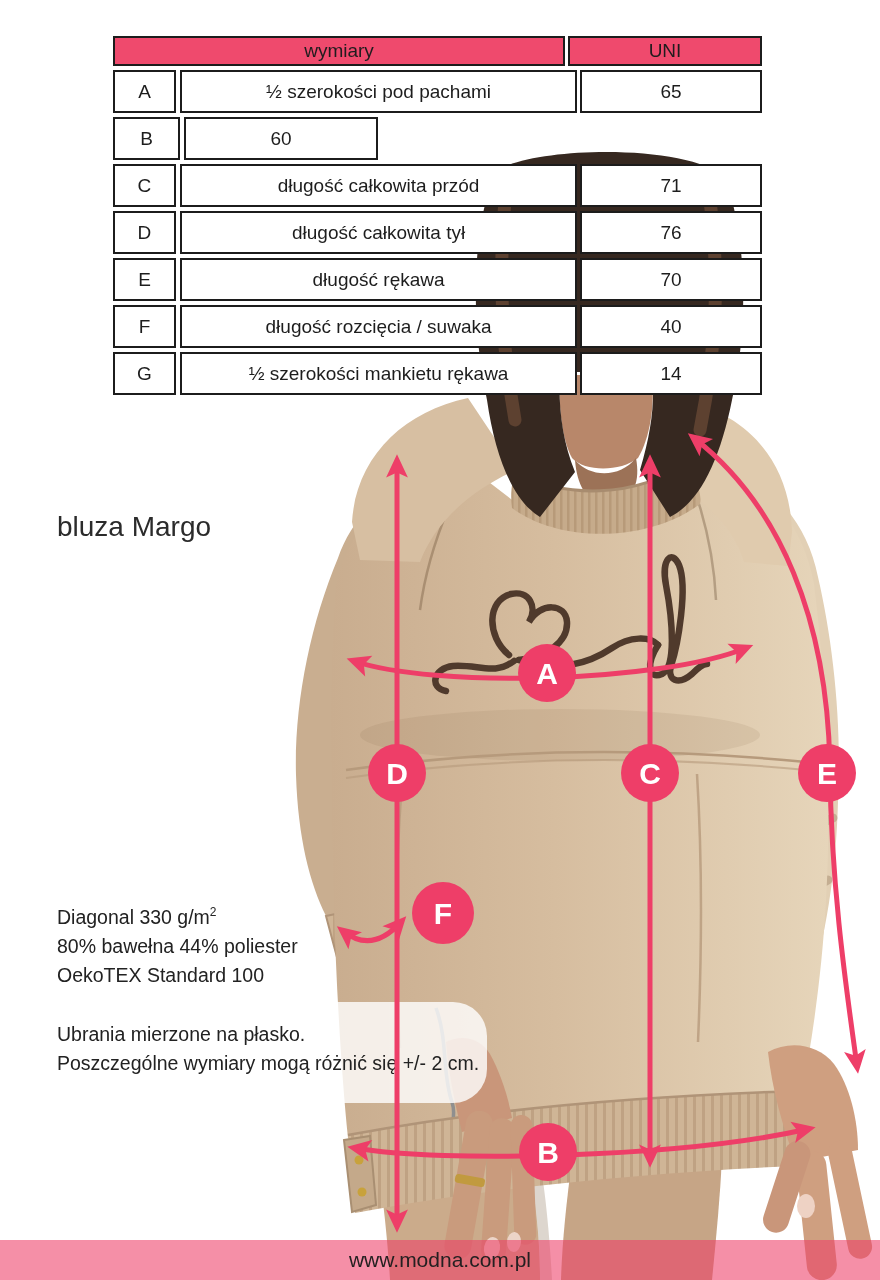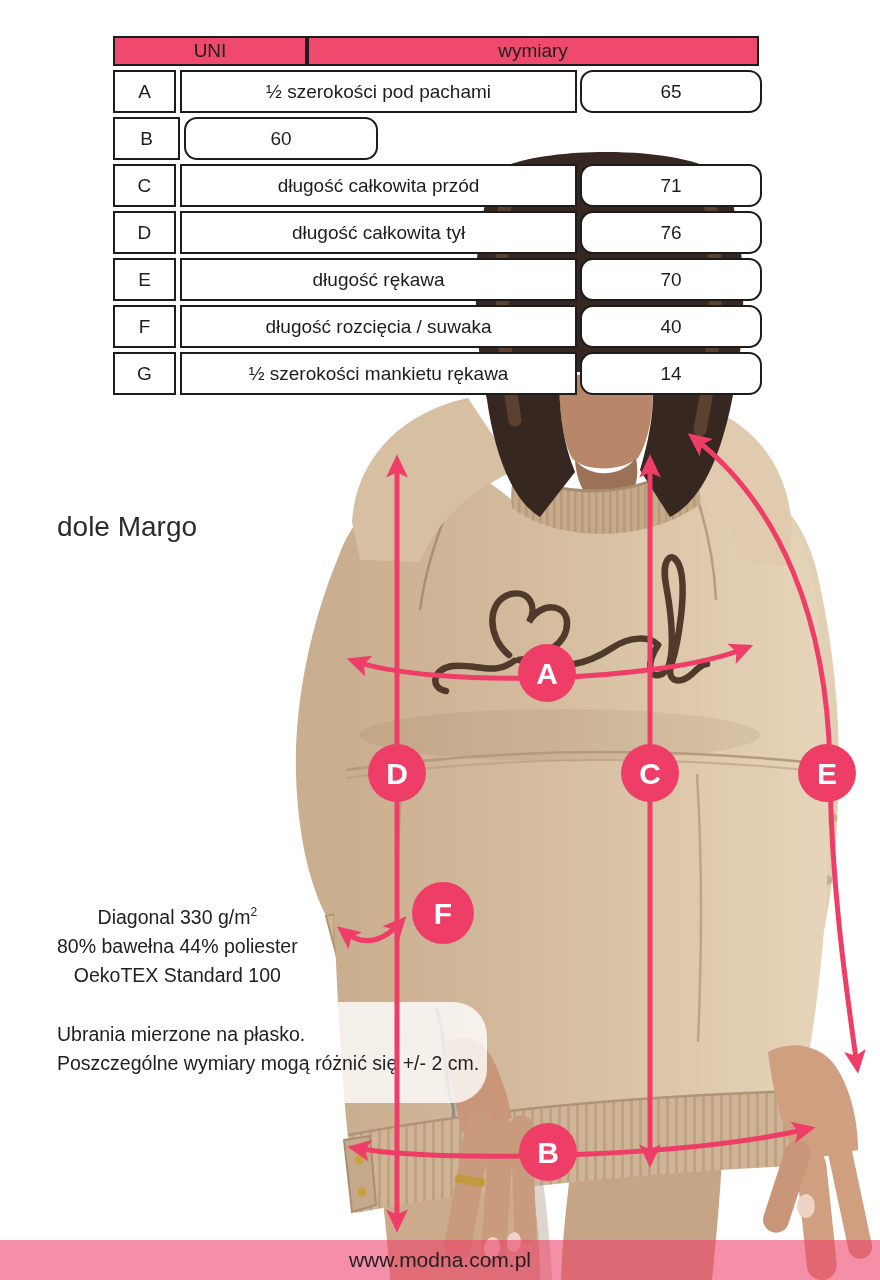--- a/index.html
+++ b/index.html
@@ -15,25 +15,25 @@
   .thead { display:flex; height:30px; margin-bottom:4px; }
   .th { background:#ef4a6d; border:2px solid #1c1c1c; display:flex; align-items:center; justify-content:center;
         font-size:19px; color:#201c1e; }
   .th-dim { width:452px; margin-right:3px; }
   .th-uni { width:194px; }
   .trow { display:flex; height:43px; margin-bottom:4px; }
   .cell { background:#ffffff; border:2px solid #1c1c1c; display:flex; align-items:center; justify-content:center;
           font-size:19px; color:#1d1d1d; }
   .c-letter { width:67px; margin-right:4px; }
   .c-desc   { width:424px; margin-right:3px; }
-  .c-val    { width:194px;border-radius:13px; }
+  .c-val    { width:194px; }
 
   
   .product-title { position:absolute; left:57px; top:511px; font-size:28px; color:#2b2b2b; z-index:3; }
-  .materials { position:absolute; left:57px; top:898px; font-size:19.5px; line-height:29px; color:#222; z-index:3;text-align:center; }
+  .materials { position:absolute; left:57px; top:898px; font-size:19.5px; line-height:29px; color:#222; z-index:3; }
   .materials sup { font-size:12px; }
   .disclaimer-box { position:absolute; left:0; top:1002px; width:487px; height:101px;
                     background:rgba(255,255,255,0.8); border-radius:0 34px 34px 0; z-index:2; }
   .disclaimer { position:absolute; left:57px; top:1020px; font-size:19.5px; line-height:29px; color:#222; z-index:3; }
 
   
   .footer { position:absolute; left:0; top:1240px; width:880px; height:40px;
             background:rgba(238,62,104,0.58); display:flex; align-items:center; justify-content:center; z-index:6; }
   .footer a { font-size:21px; color:#242021; text-decoration:none; }
 </style>
@@ -150,22 +150,22 @@
         <rect x="800" y="1150" width="30" height="130" rx="15" transform="rotate(-6 820 1200)"></rect>
         <rect x="836" y="1140" width="24" height="120" rx="12" transform="rotate(-12 848 1190)"></rect>
         <rect x="776" y="1140" width="26" height="95" rx="13" transform="rotate(18 790 1180)" fill="#c9967a"></rect>
       </g>
       <ellipse cx="806" cy="1206" rx="9" ry="12" fill="#eed2c4"></ellipse>
     </g>
   </svg>
 
   <div class="size-table">
     <div class="thead">
+      <div class="th th-dim">wymiary</div>
       <div class="th th-uni">UNI</div>
-      <div class="th th-dim">wymiary</div>
     </div>
     <div class="trow">
       <div class="cell c-letter">A</div>
       <div class="cell c-desc">½ szerokości pod pachami</div>
       <div class="cell c-val">65</div>
     </div>
     <div class="trow">
       <div class="cell c-letter">B</div>
       <div class="cell c-val">60</div>
     </div>
@@ -189,21 +189,21 @@
       <div class="cell c-desc">długość rozcięcia / suwaka</div>
       <div class="cell c-val">40</div>
     </div>
     <div class="trow">
       <div class="cell c-letter">G</div>
       <div class="cell c-desc">½ szerokości mankietu rękawa</div>
       <div class="cell c-val">14</div>
     </div>
   </div>
 
-  <div class="product-title">dole Margo</div>
+  <div class="product-title">bluza Margo</div>
 
   <div class="materials">
     <div><span>Diagonal 330 g/m</span><sup>2</sup></div>
     <div>80% bawełna 44% poliester</div>
     <div>OekoTEX Standard 100</div>
   </div>
 
   <div class="disclaimer-box"></div>
   <div class="disclaimer">
     <div>Ubrania mierzone na płasko.</div>

